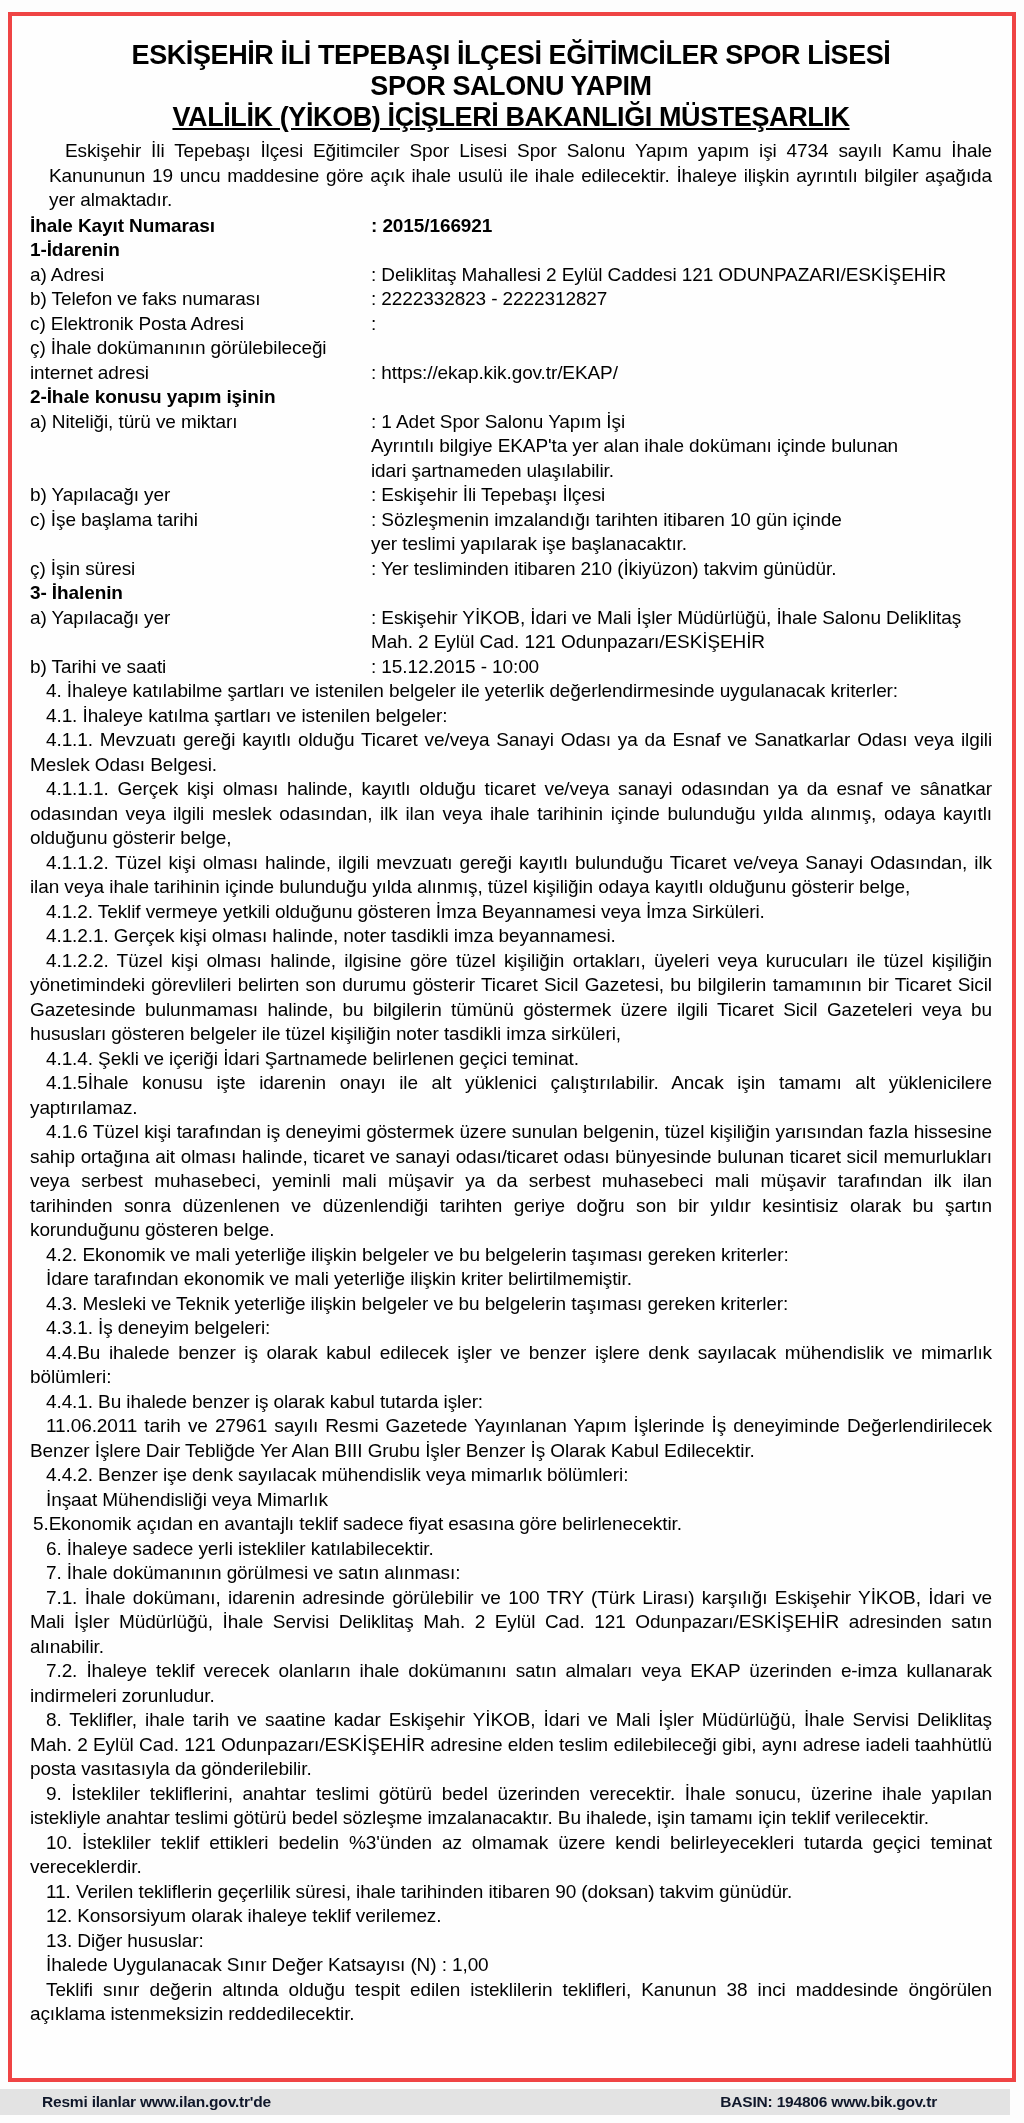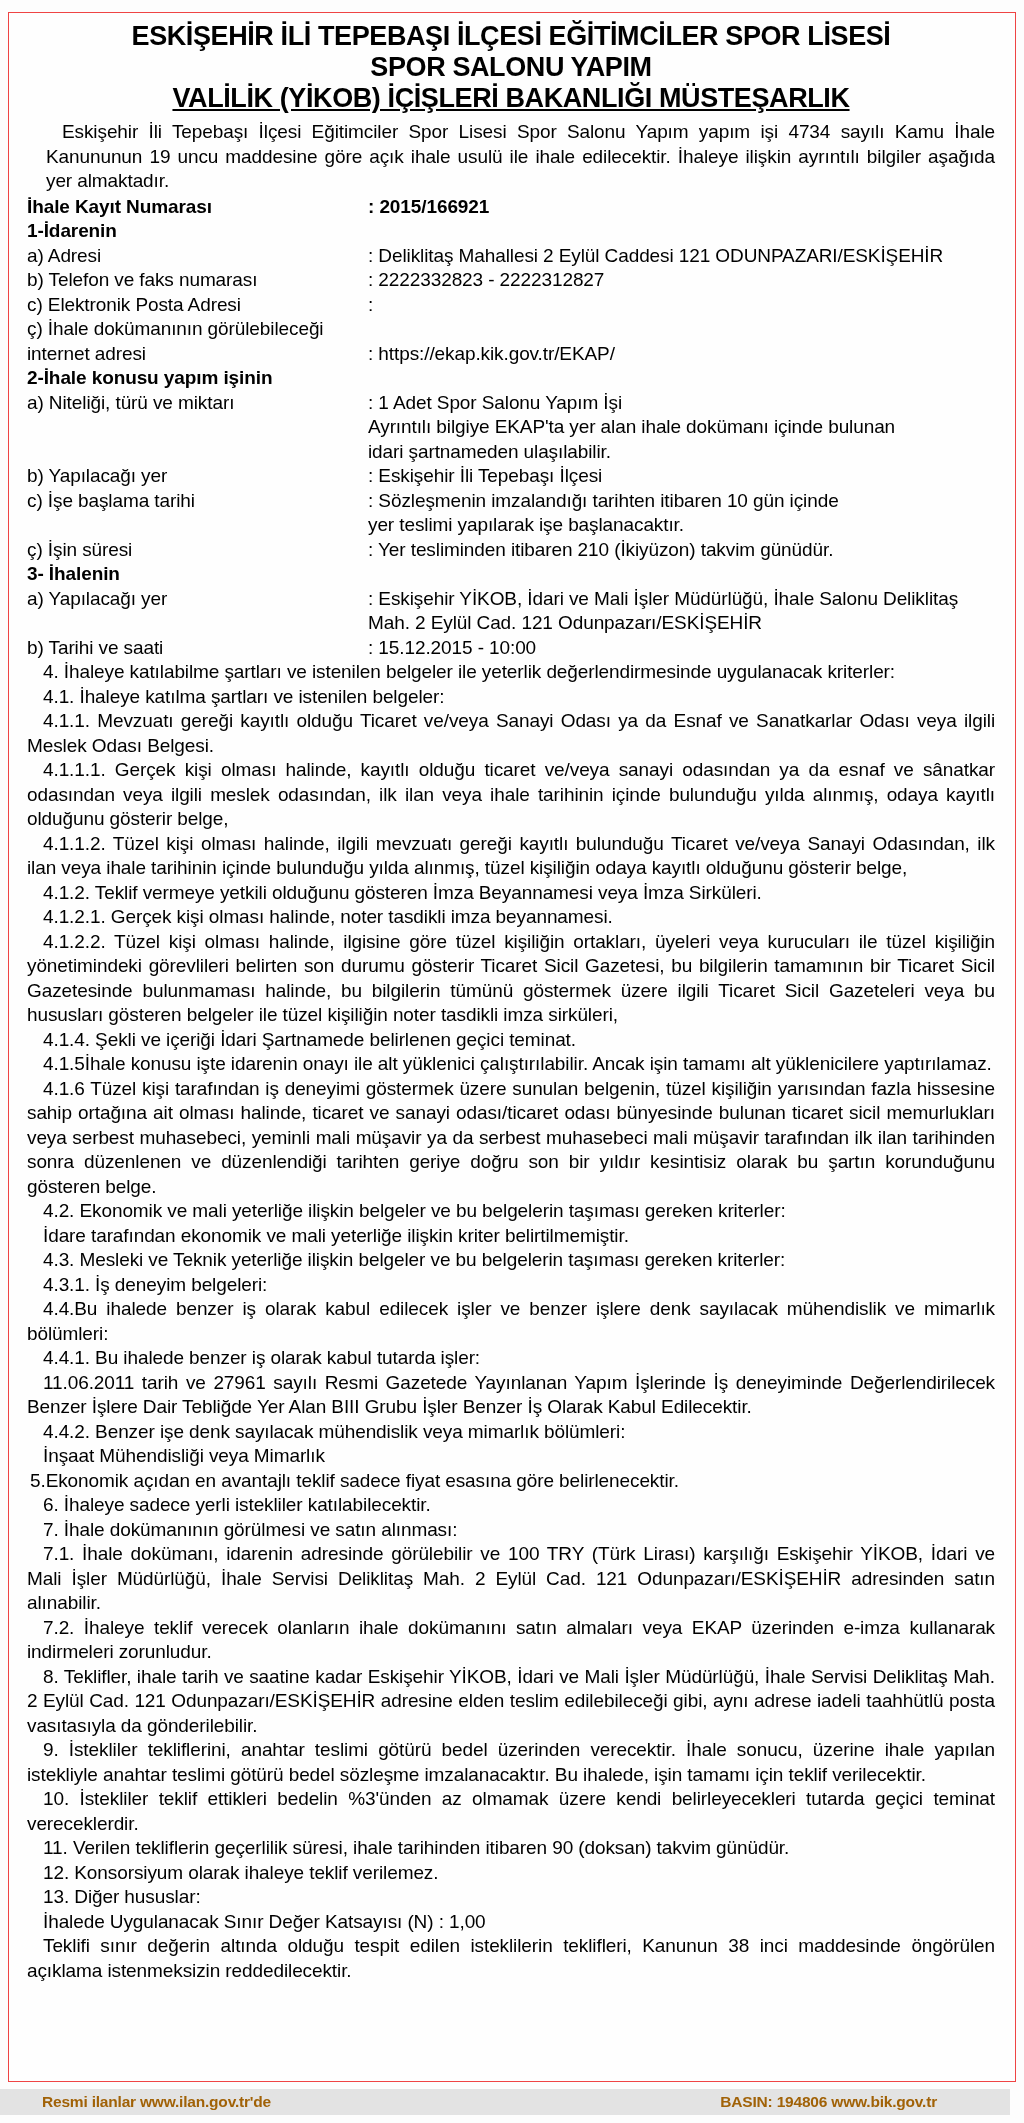--- a/index.html
+++ b/index.html
@@ -7,23 +7,23 @@
     width:1024px;height:2123px;
     background:#fdfdfd;
     color:#000;
     font-family:"Liberation Sans","DejaVu Sans",sans-serif;
     -webkit-font-smoothing:antialiased;
   }
   .frame{
     box-sizing:border-box;
     margin:12px 8px 0 8px;
     width:1008px;height:2070px;
-    border:1px solid #ef4444;
+    border:4px solid #ef4444;
     background:#fefefe;
-    padding:8px 20px 8px 18px;
+    padding:24px 20px 8px 18px;
     overflow:hidden;
     font-size:19px;
     line-height:24.5px;
     letter-spacing:-0.1px;
   }
   .titles{text-align:center;margin-bottom:6px;}
   .title{
     font-weight:bold;
     font-size:27px;
     line-height:31px;
@@ -39,21 +39,21 @@
   .v{flex:1;white-space:pre-line;text-align:left;}
   .bold{font-weight:bold;}
   .heading{font-weight:bold;}
   .footer{
     box-sizing:border-box;
     margin-top:7px;
     width:1010px;height:26px;
     background:#e3e3e3;
     display:flex;justify-content:space-between;align-items:center;
     padding:0 73px 0 42px;
-    font-weight:bold;font-size:15.5px;color:#a16207;
+    font-weight:bold;font-size:15.5px;color:#0f172a;
     letter-spacing:-0.2px;
   }
 </style>
 </head>
 <body>
 
 <div>
   <div class="frame">
 
     <div class="titles">

